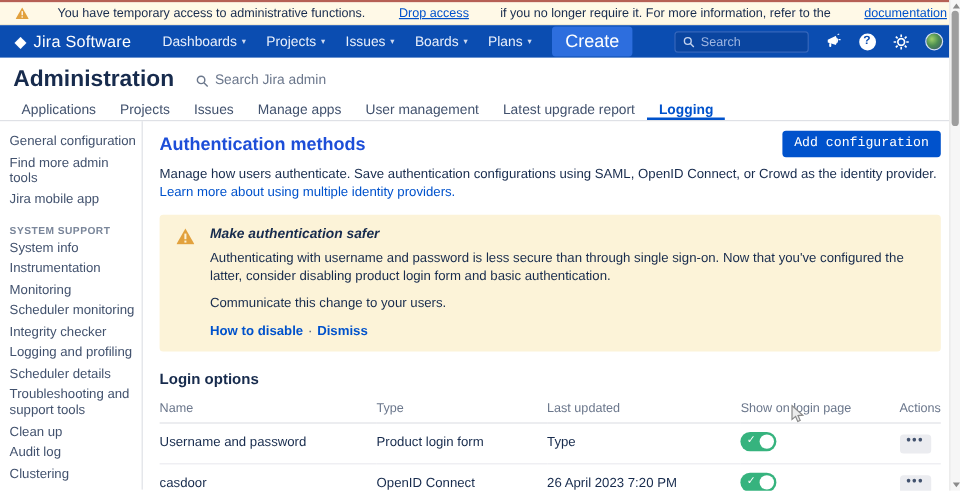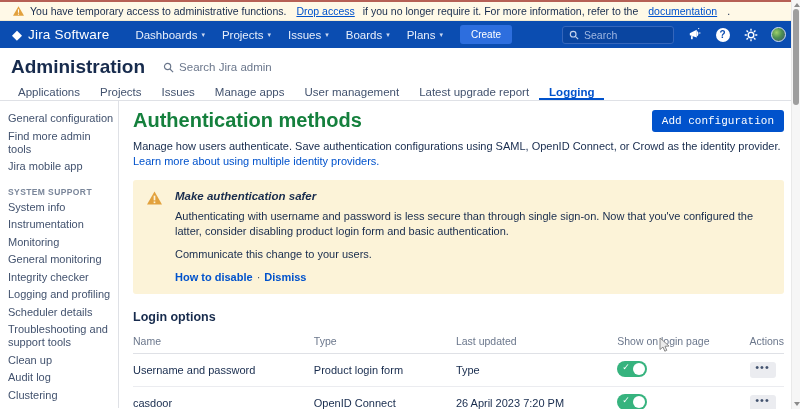--- a/index.html
+++ b/index.html
@@ -3,37 +3,37 @@
 <meta charset="utf-8">
 <style>
   * { margin:0; padding:0; box-sizing:border-box; }
   html,body { width:800px; height:409px; overflow:hidden; }
   body { font-family:"Liberation Sans", sans-serif; background:#fff; position:relative; color:#172B4D; }
 
   .top-line { height:2px; background:#b66055; }
 
   
   .banner { height:19px; background:#FFF9E7; border-bottom:1px solid #f2ead0;
-            display:flex; align-items:center; gap:6px; padding:0 0 0 13px;
+            display:flex; align-items:center; gap:24px; padding:0 0 0 13px;
             font-size:10.5px; color:#172B4D; white-space:nowrap; }
   .banner a { color:#0052CC; text-decoration:underline; cursor:pointer; margin:0 4px; }
   .banner a:first-of-type { margin-right:2px; }
   .warn-tri-small { width:11px; height:10px; flex:0 0 auto; }
 
   
   .navbar { height:27px; background:#0B4DB1; display:flex; align-items:center;
             padding:0 14px 0 12px; color:#fff; }
   .brand { display:flex; align-items:center; gap:6px; margin-right:26px; }
   .brand-mark { color:#fff; font-size:13px; line-height:1; }
   .brand-name { font-size:13.5px; font-weight:500; letter-spacing:.2px; }
   .nav-item { font-size:11.5px; color:#e8effb; margin-right:17px; display:flex;
               align-items:center; gap:4px; cursor:pointer; }
   .chev { font-size:7px; color:#cdd9f0; }
   .create-btn { background:#2D6EDE; color:#fff; border:none; border-radius:3px;
-                font-size:10px; font-family:inherit; padding:4px 11px; cursor:pointer; }
+                font-size:15px; font-family:inherit; padding:4px 11px; cursor:pointer; }
   .nav-right { margin-left:auto; display:flex; align-items:center; gap:13px; }
   .nav-search { display:flex; align-items:center; gap:5px; background:#0a45a0;
                 border:1px solid #3566bb; border-radius:3px; width:112px; height:18px;
                 padding:0 6px; }
   .nav-search input { background:transparent; border:none; outline:none; width:80px;
                       font-size:10.5px; color:#cdd9f0; font-family:inherit; }
   .nav-search input::placeholder { color:#9fb7e2; }
   .nav-ico { width:15px; height:15px; display:flex; align-items:center; justify-content:center; cursor:pointer; }
   .help-circle { width:14px; height:14px; border-radius:50%; background:#fff; color:#0B4DB1;
                  font-size:10px; font-weight:bold; display:flex; align-items:center; justify-content:center; }
@@ -57,21 +57,21 @@
   
   .content { display:flex; height:307px; }
   .sidebar { width:119px; border-right:1px solid #DFE1E6; padding:9px 4px 0 8px; flex:0 0 auto; }
   .side-link { display:block; font-size:11px; color:#42526E; line-height:13px;
                padding:2px 0 2.5px; cursor:pointer; }
   .side-head { font-size:8.5px; font-weight:bold; color:#7A869A; letter-spacing:.4px;
                margin:11px 0 2px; }
 
   .main { flex:1; padding:8px 16px 0 14px; position:relative; }
   .main-head-row { display:flex; align-items:center; justify-content:space-between; }
-  .main-title { font-size:20px; font-weight:600; color:#15803d; }
+  .main-title { font-size:15px; font-weight:600; color:#1d4ed8; }
   .add-config-btn { background:#0052CC; color:#fff; border:none; border-radius:3px;
                     font-size:11px; font-family:Liberation Mono, monospace; font-weight:500;
                     padding:5px 10px; cursor:pointer;text-align:right; }
   .intro { font-size:11px; margin-top:7px; line-height:1.35; }
   .link { color:#0052CC; cursor:pointer; text-decoration:none; }
 
   .warning-panel { margin-top:11px; background:#FCF3D8; border-radius:3px;
                    padding:10px 14px 11px; display:flex; gap:13px; }
   .warn-tri { width:15px; height:14px; flex:0 0 auto; margin-top:1px; }
   .warning-title { font-size:11.5px; font-weight:bold; margin-bottom:7px;font-style:italic; }
@@ -211,21 +211,21 @@
 <div class="content">
 
   <div class="sidebar">
     <span class="side-link">General configuration</span>
     <span class="side-link">Find more admin tools</span>
     <span class="side-link">Jira mobile app</span>
     <div class="side-head">SYSTEM SUPPORT</div>
     <span class="side-link">System info</span>
     <span class="side-link">Instrumentation</span>
     <span class="side-link">Monitoring</span>
-    <span class="side-link">General monitoring</span>
+    <span class="side-link">Scheduler monitoring</span>
     <span class="side-link">Integrity checker</span>
     <span class="side-link">Logging and profiling</span>
     <span class="side-link">Scheduler details</span>
     <span class="side-link">Troubleshooting and support tools</span>
     <span class="side-link">Clean up</span>
     <span class="side-link">Audit log</span>
     <span class="side-link">Clustering</span>
 
   </div>
 

